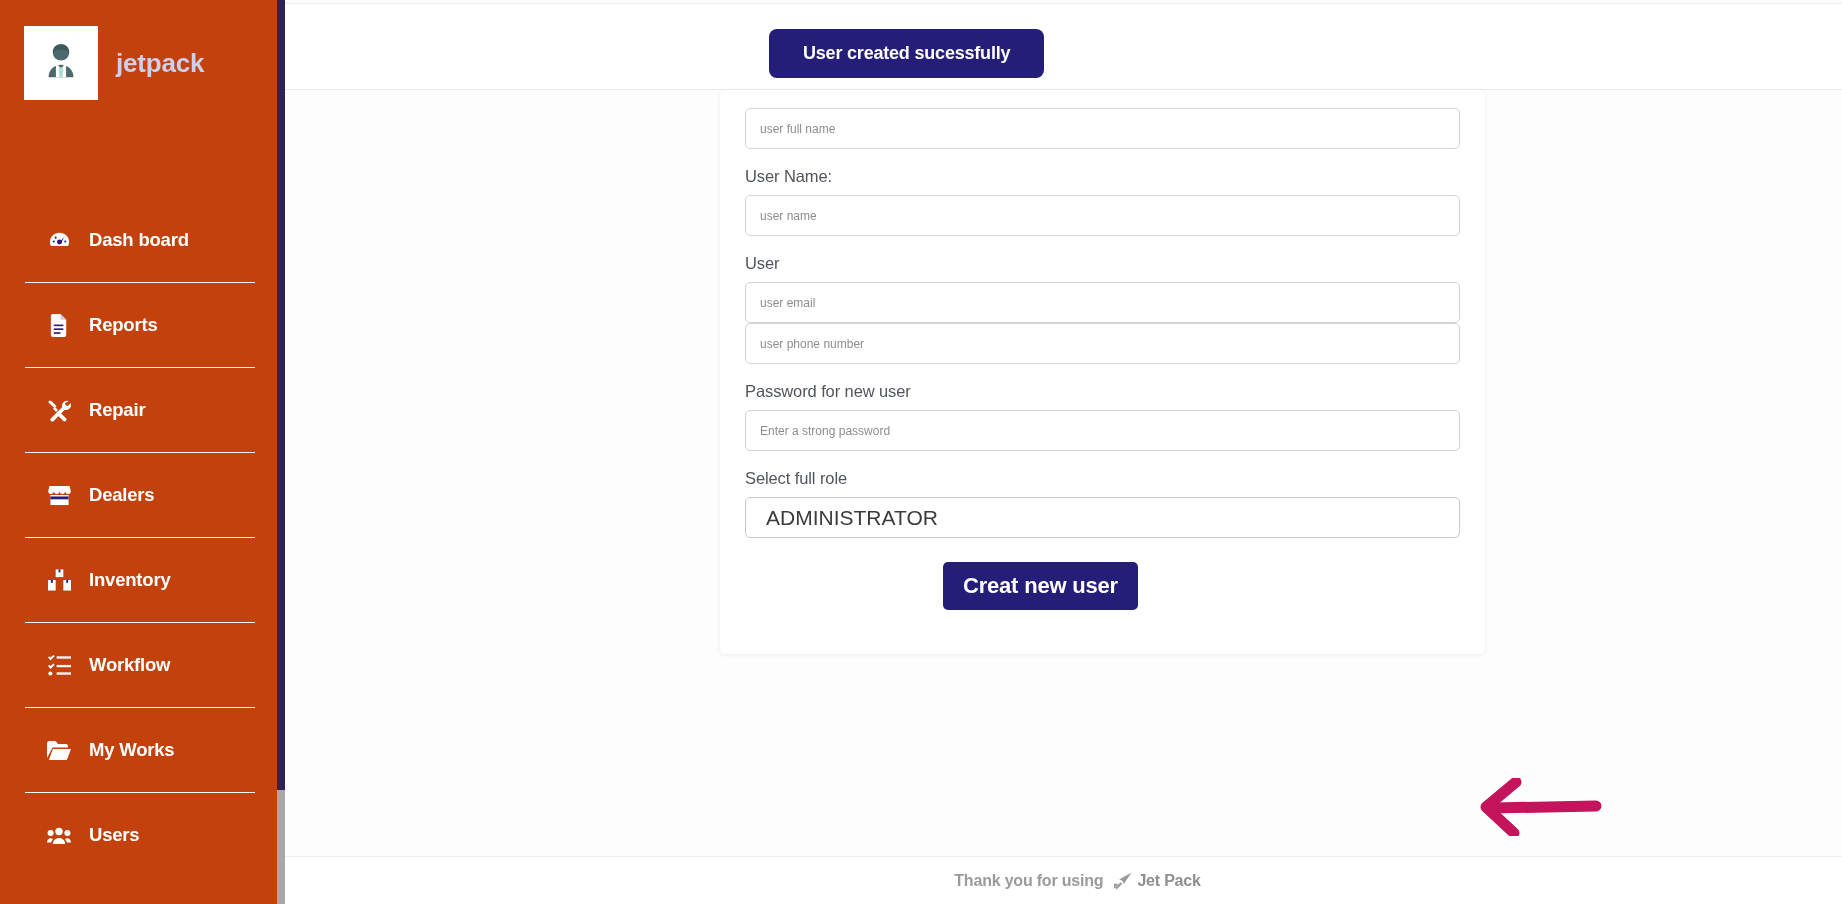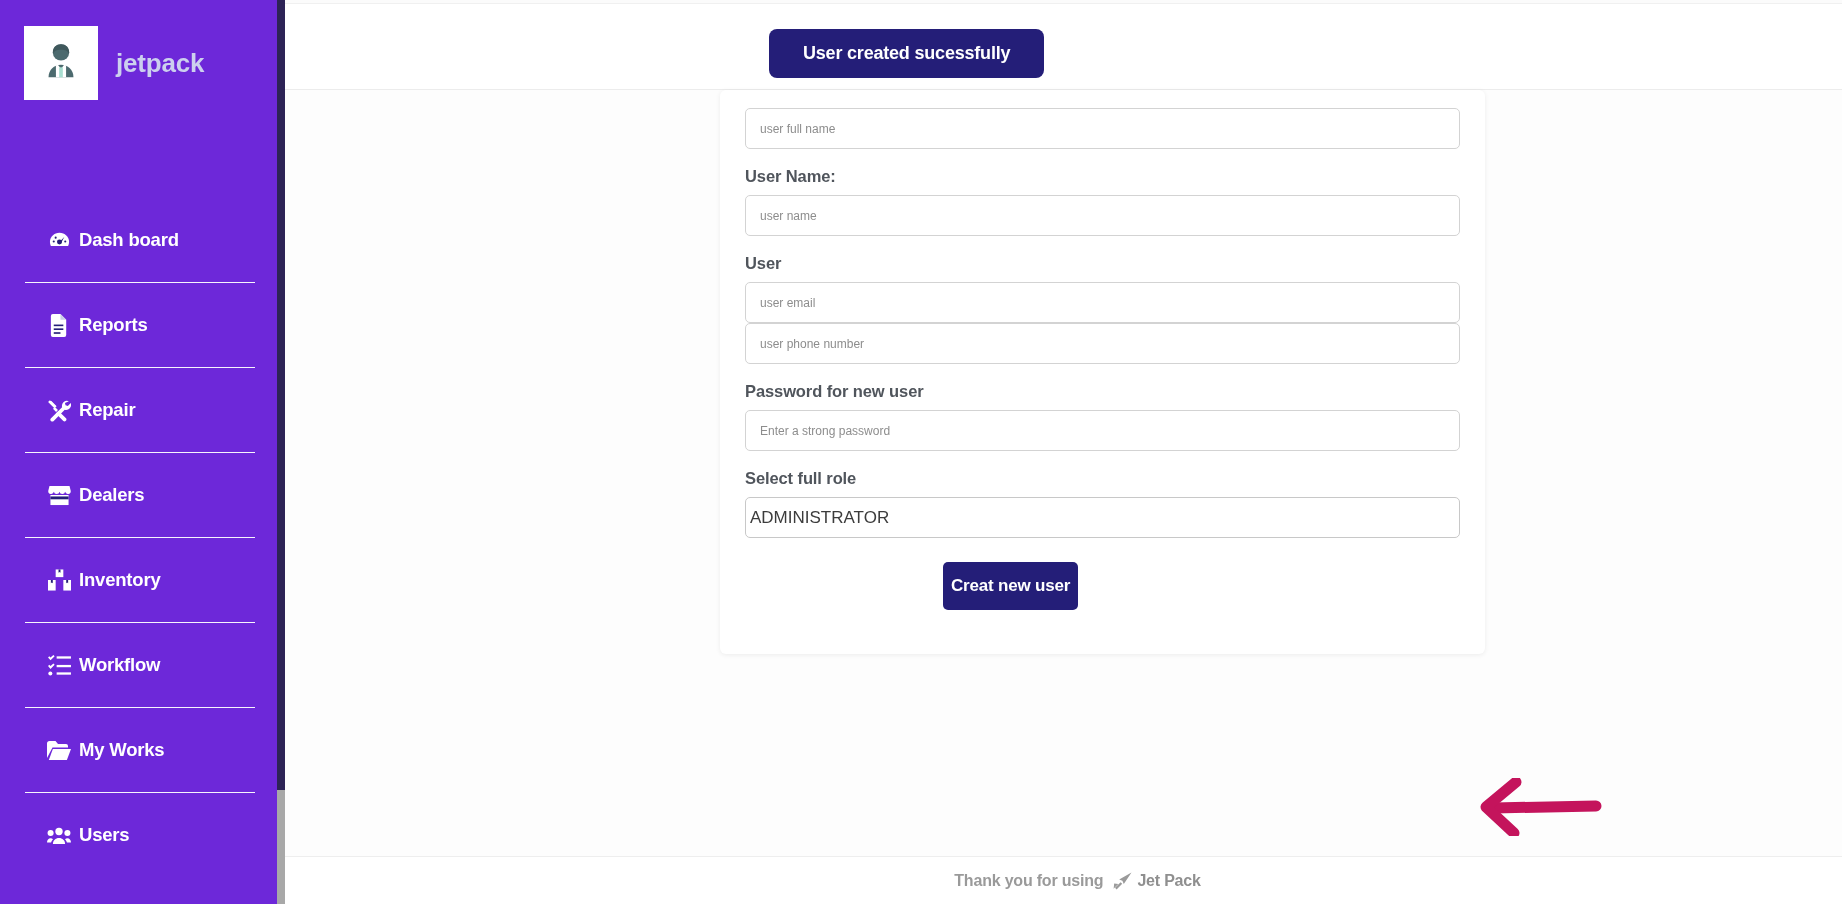--- a/index.html
+++ b/index.html
@@ -17,21 +17,21 @@
     height: 904px;
     background: #ffffff;
   }
 
   
   #sidebar {
     position: absolute;
     left: 0; top: 0;
     width: 285px;
     height: 904px;
-    background: #6d28d9;
+    background: #c2410c;
     overflow: hidden;
   }
   #sidebar-edge {
     position: absolute;
     right: 0; top: 0;
     width: 8px;
     height: 904px;
     background: #2d2356;
   }
   #sidebar-scroll-thumb {
@@ -64,21 +64,21 @@
   }
 
   .nav {
     position: absolute;
     left: 0; top: 218px;
     width: 285px;
   }
   .nav-item {
     display: flex;
     align-items: center;
-    gap: 8px;
+    gap: 18px;
     height: 44px;
     padding-left: 47px;
     color: #ffffff;
     cursor: pointer;
   }
   .nav-icon {
     width: 24px; height: 24px;
     display: flex;
     align-items: center;
     justify-content: center;
@@ -170,21 +170,21 @@
     left: 435px; top: 0px;
     width: 765px;
     background: #ffffff;
     border-radius: 6px;
     box-shadow: 0 1px 5px rgba(0,0,0,0.07);
     padding: 18px 25px 44px 25px;
   }
 
   .field-label {
     font-size: 16.5px;
-    font-weight: bold;
+    font-weight: normal;
     color: #50555c;
     letter-spacing: -0.1px;
     margin: 18px 0 9px 0;
   }
   .field-input {
     width: 100%;
     height: 41px;
     border: 1px solid #d3d3d3;
     border-radius: 5px;
     padding: 0 14px;
@@ -193,44 +193,44 @@
     color: #6d6d6d;
     background: #ffffff;
     outline: none;
   }
   .field-input::placeholder { color: #8d8d8d; }
   .field-select {
     width: 100%;
     height: 41px;
     border: 1px solid #c8c8c8;
     border-radius: 5px;
-    padding: 0 4px;
-    font-size: 17px;
+    padding: 0 20px;
+    font-size: 21px;
     font-family: "Liberation Sans", sans-serif;
     color: #3c3c3c;
     background: #ffffff;
     display: flex;
     align-items: center;
   }
 
   #submit-row {
     position: relative;
     margin-top: 24px;
     height: 48px;
   }
   #submit-btn {
     position: absolute;
     left: 198px; top: 0;
     background: #241e78;
     color: #ffffff;
     border: none;
     border-radius: 5px;
-    padding: 0 8px;
+    padding: 0 20px;
     height: 48px;
-    font-size: 17px;
+    font-size: 22px;
     font-weight: bold;
     font-family: "Liberation Sans", sans-serif;
     letter-spacing: -0.2px;
     cursor: pointer;
   }
 
   #pointer-arrow {
     position: absolute;
     left: 1179px; top: 688px;
     width: 140px; height: 58px;

